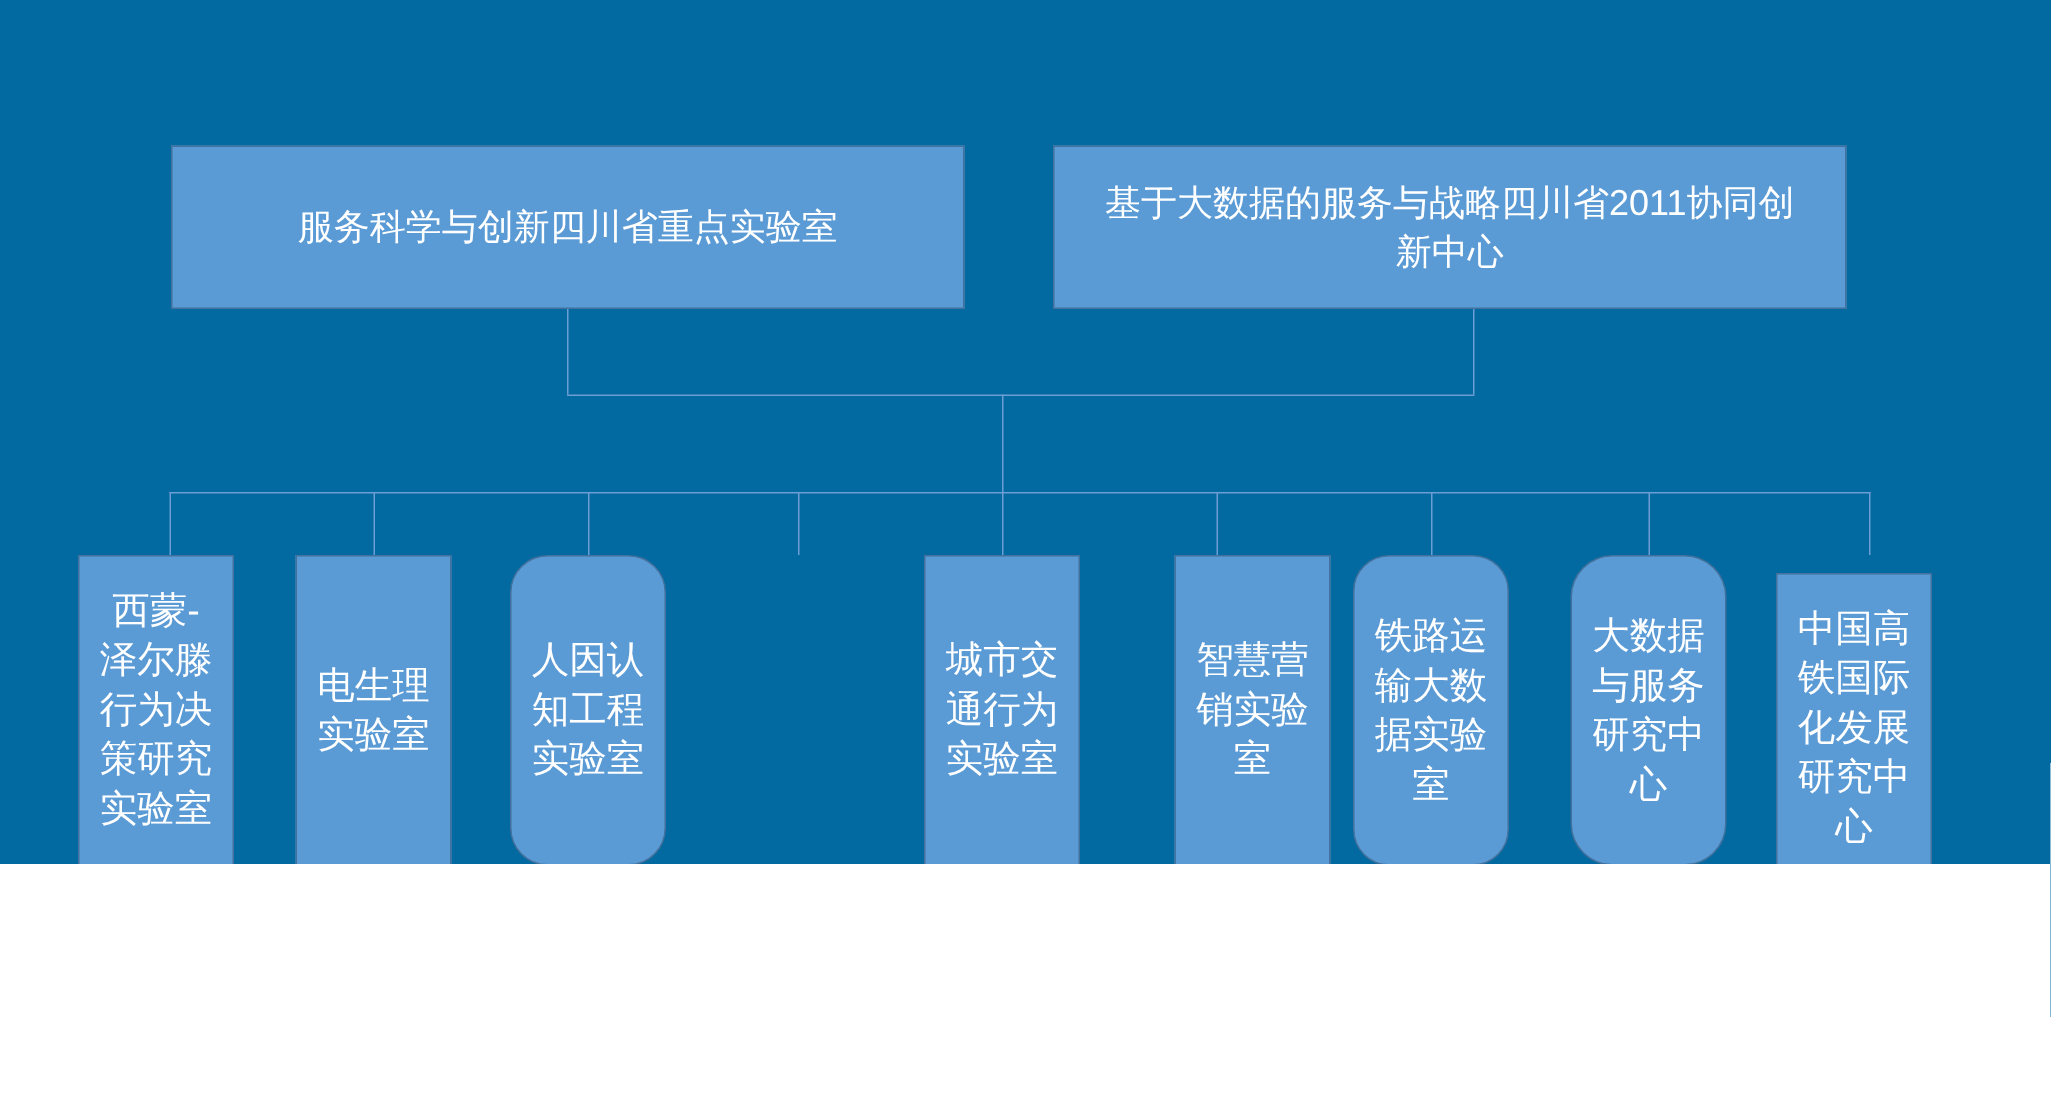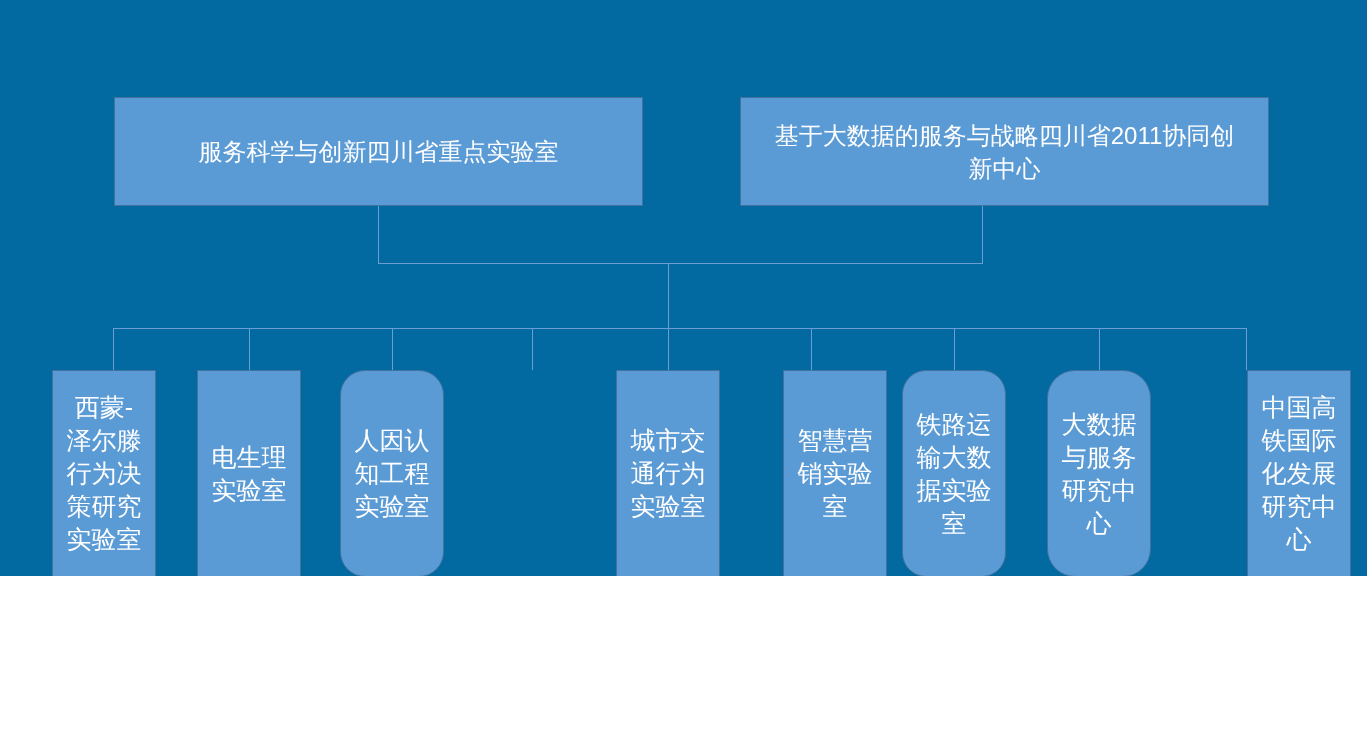--- a/index.html
+++ b/index.html
@@ -43,32 +43,32 @@
   }
   .line {
     position: absolute;
     background: #6C9DD4;
   }
   .vline { width: 1px; }
   .hline { height: 1px; }
 
   
   .p0 { left: 114px; }
-  .p1 { left: 740px; }
+  .p1 { left: 702px; }
 
   
   .c0 { left: 52px; }
   .c1 { left: 197px; }
   .c2 { left: 340px; border-radius: 25px; }
   .c3 { left: 480px; }
   .c4 { left: 616px; }
   .c5 { left: 759px; margin-left: 24px; }
   .c6 { left: 902px; border-radius: 24px; }
   .c7 { left: 1047px; border-radius: 28px; }
-  .c8 { left: 1247px; }
+  .c8 { left: 1184px; margin-top: 12px; }
 
   
   .v-p0   { left: 378px;  top: 206px; height: 57px; }
   .v-p1   { left: 982px;  top: 206px; height: 57px; }
   .h-top  { left: 378px;  top: 263px; width: 605px; }
   .v-mid  { left: 668px;  top: 263px; height: 66px; }
   .h-bot  { left: 113px;  top: 328px; width: 1134px; }
   .drop   { top: 328px; height: 42px; }
   .d0 { left: 113px; }
   .d1 { left: 249px; }

